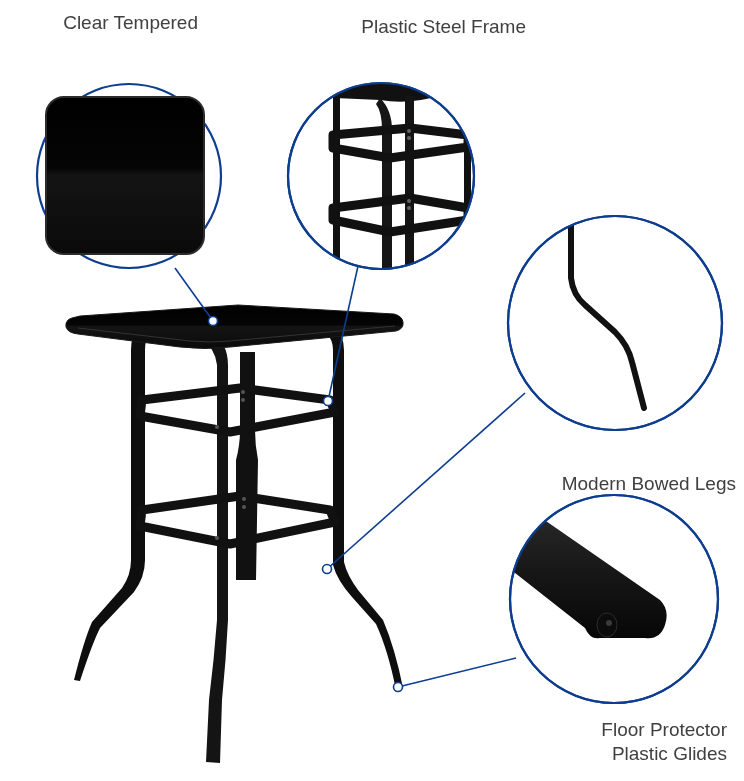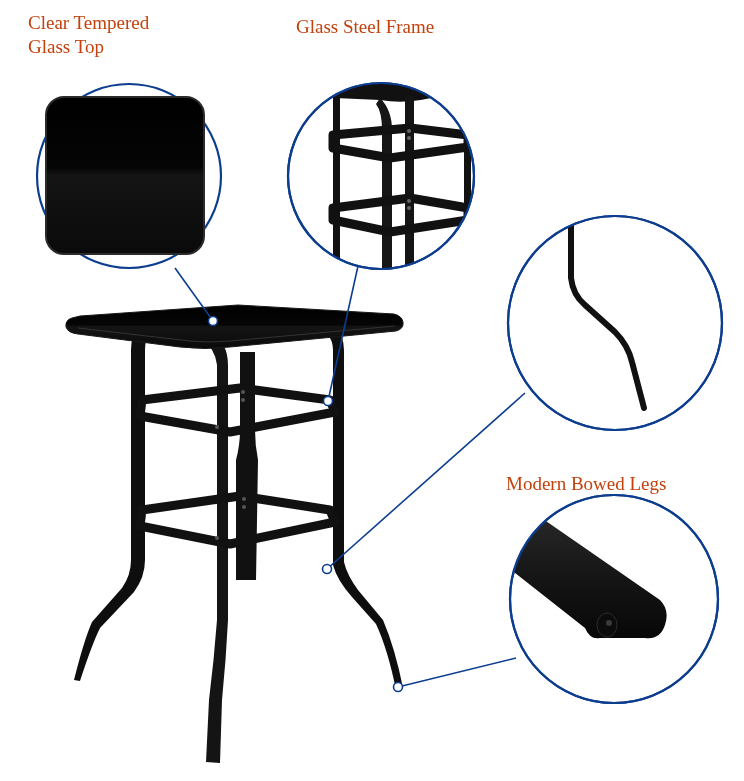--- a/index.html
+++ b/index.html
@@ -1,35 +1,36 @@
 <!DOCTYPE html>
 <html><head>
 <meta charset="utf-8">
 <style>
   html, body { margin: 0; padding: 0; background: #ffffff; }
   body { width: 744px; height: 781px; position: relative; overflow: hidden;
          font-family: "Liberation Sans", "DejaVu Sans", sans-serif; color: #111; }
-  .label { position: absolute; text-align: left; font-size: 19px; line-height: 24px; color: #c2410c; font-family: Liberation Serif, serif; }
+  .label { position: absolute; text-align: right; font-size: 19px; line-height: 24px; color: #404040; }
   .label span { display: block; white-space: nowrap; }
   svg.art { position: absolute; left: 0; top: 0; }
 </style>
 </head>
 <body>
 
 <div class="label" style="left:28px; top:11px; width:170px;">
   <span>Clear Tempered</span>
-  <span>Glass Top</span>
 </div>
 <div class="label" style="left:296px; top:15px; width:230px;">
-  <span>Glass Steel Frame</span>
+  <span>Plastic Steel Frame</span>
 </div>
 <div class="label" style="left:506px; top:472px; width:230px;">
   <span>Modern Bowed Legs</span>
 </div>
 <div class="label" style="left:527px; top:718px; width:200px;">
+  <span>Floor Protector</span>
+  <span>Plastic Glides</span>
 </div>
 
 <svg class="art" width="744" height="781" viewBox="0 0 744 781">
   <defs>
     <linearGradient id="glassGrad" x1="0" y1="0" x2="0" y2="1">
       <stop offset="0" stop-color="#000"></stop>
       <stop offset="0.45" stop-color="#050505"></stop>
       <stop offset="0.5" stop-color="#141414"></stop>
       <stop offset="1" stop-color="#0a0a0a"></stop>
     </linearGradient>

